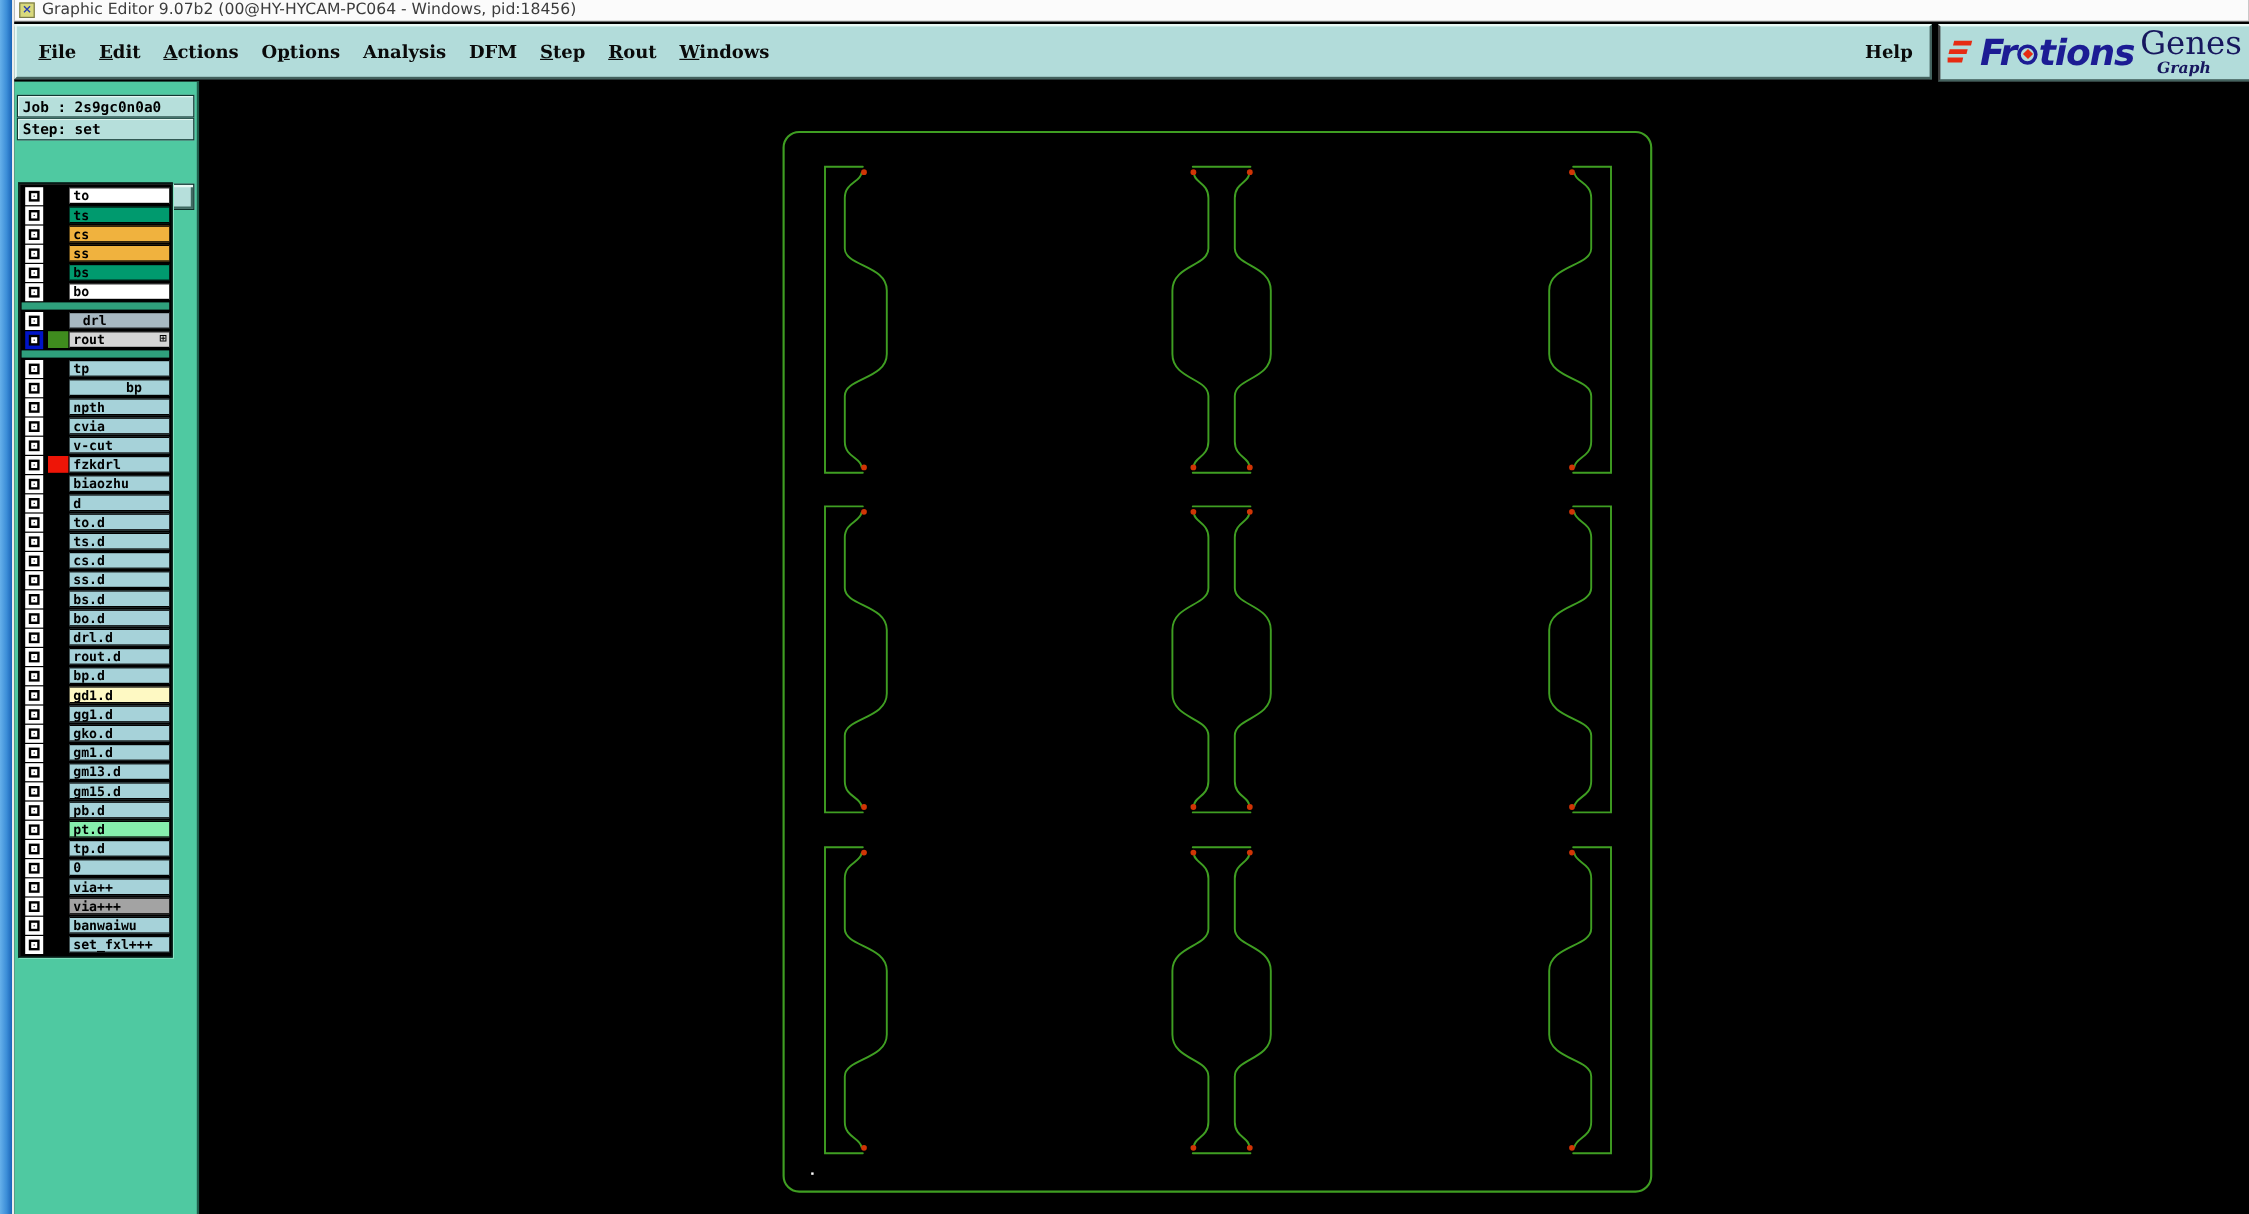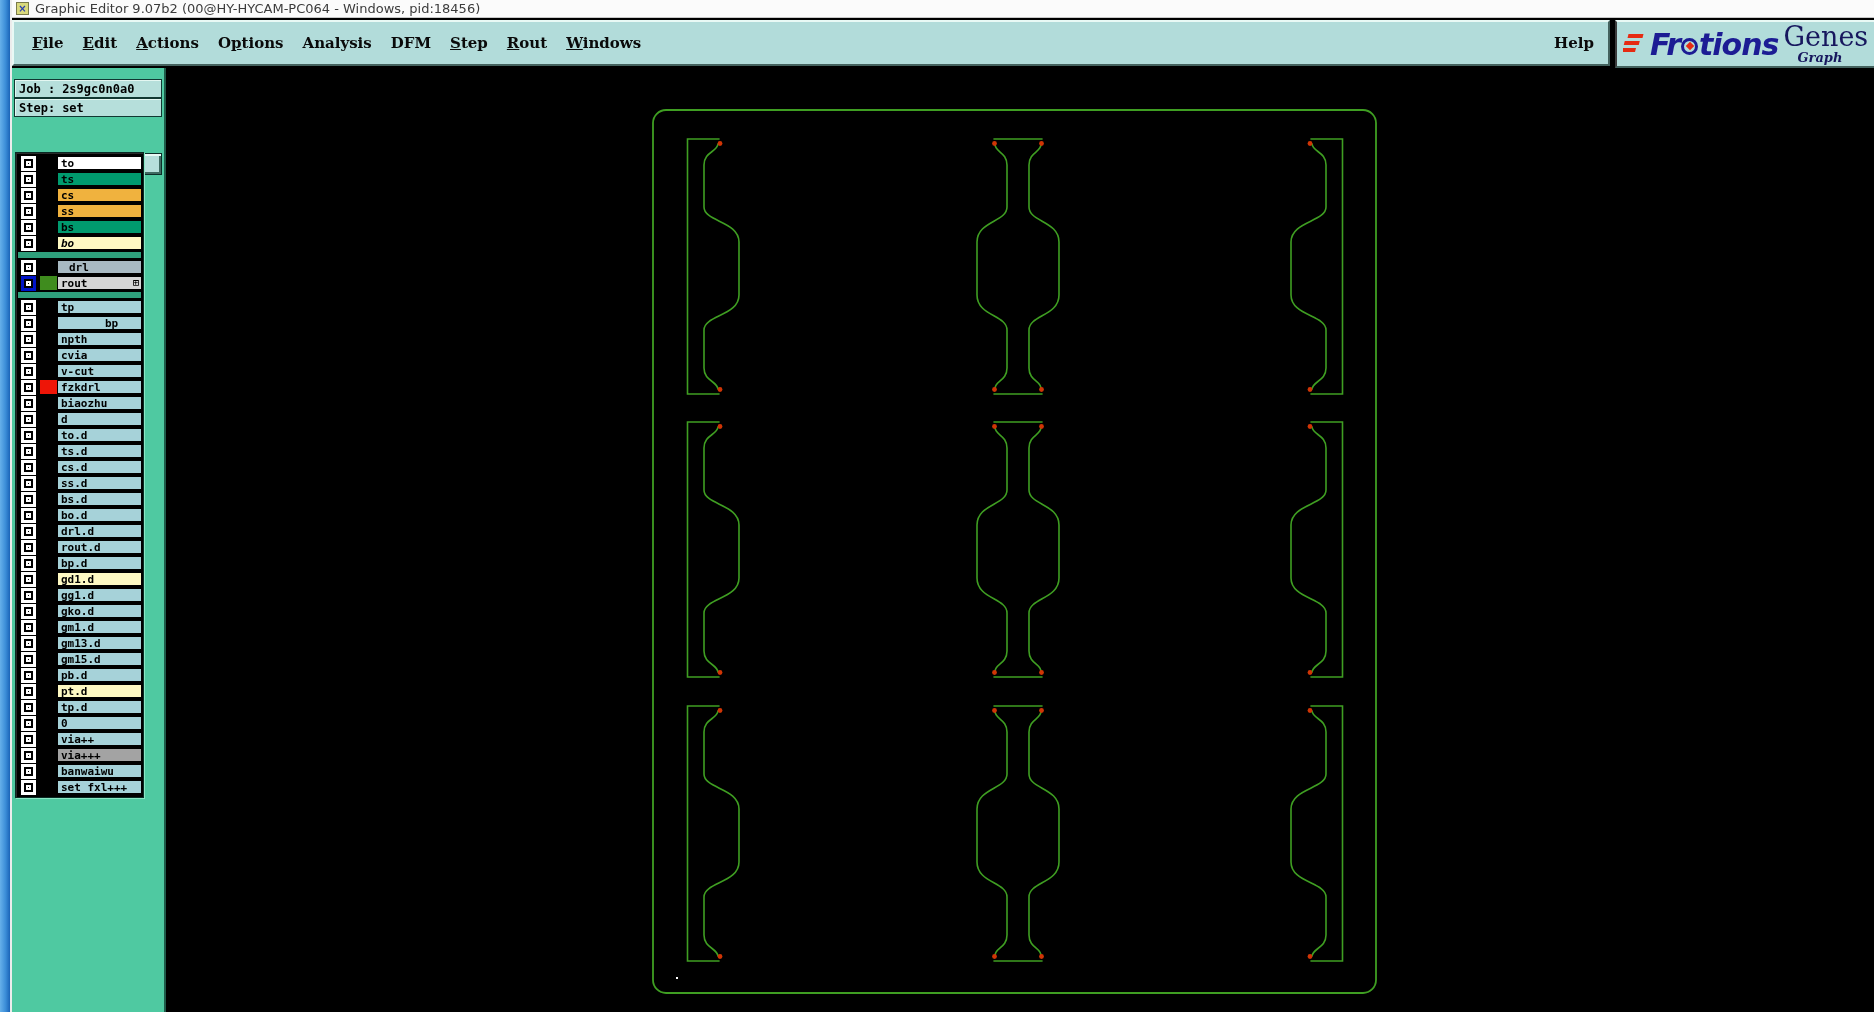--- a/index.html
+++ b/index.html
@@ -153,21 +153,21 @@
             <div class="layer-label" style="background: rgb(240, 178, 62);">ss</div>
           </div>
           <div class="layer-row">
             <div class="cb"></div>
             <div class="swatch-cell"></div>
             <div class="layer-label" style="background: rgb(0, 154, 110);">bs</div>
           </div>
           <div class="layer-row">
             <div class="cb"></div>
             <div class="swatch-cell"></div>
-            <div class="layer-label" style="background: #fef9c3; font-style: italic;">bo</div>
+            <div class="layer-label" style="background: #ffffff;">bo</div>
           </div>
           <div class="group-gap"></div>
           <div class="layer-row">
             <div class="cb"></div>
             <div class="swatch-cell"></div>
             <div class="layer-label" style="background: rgb(168, 185, 194); padding-left: 11px;">drl</div>
           </div>
           <div class="layer-row">
             <div class="cb sel"></div>
             <div class="swatch-cell">
@@ -294,21 +294,21 @@
             <div class="layer-label" style="background: rgb(166, 210, 217);">gm15.d</div>
           </div>
           <div class="layer-row">
             <div class="cb"></div>
             <div class="swatch-cell"></div>
             <div class="layer-label" style="background: rgb(166, 210, 217);">pb.d</div>
           </div>
           <div class="layer-row">
             <div class="cb"></div>
             <div class="swatch-cell"></div>
-            <div class="layer-label" style="background: #fef9c3;">pt.d</div>
+            <div class="layer-label" style="background: #86efac;">pt.d</div>
           </div>
           <div class="layer-row">
             <div class="cb"></div>
             <div class="swatch-cell"></div>
             <div class="layer-label" style="background: rgb(166, 210, 217);">tp.d</div>
           </div>
           <div class="layer-row">
             <div class="cb"></div>
             <div class="swatch-cell"></div>
             <div class="layer-label" style="background: rgb(166, 210, 217);">0</div>

